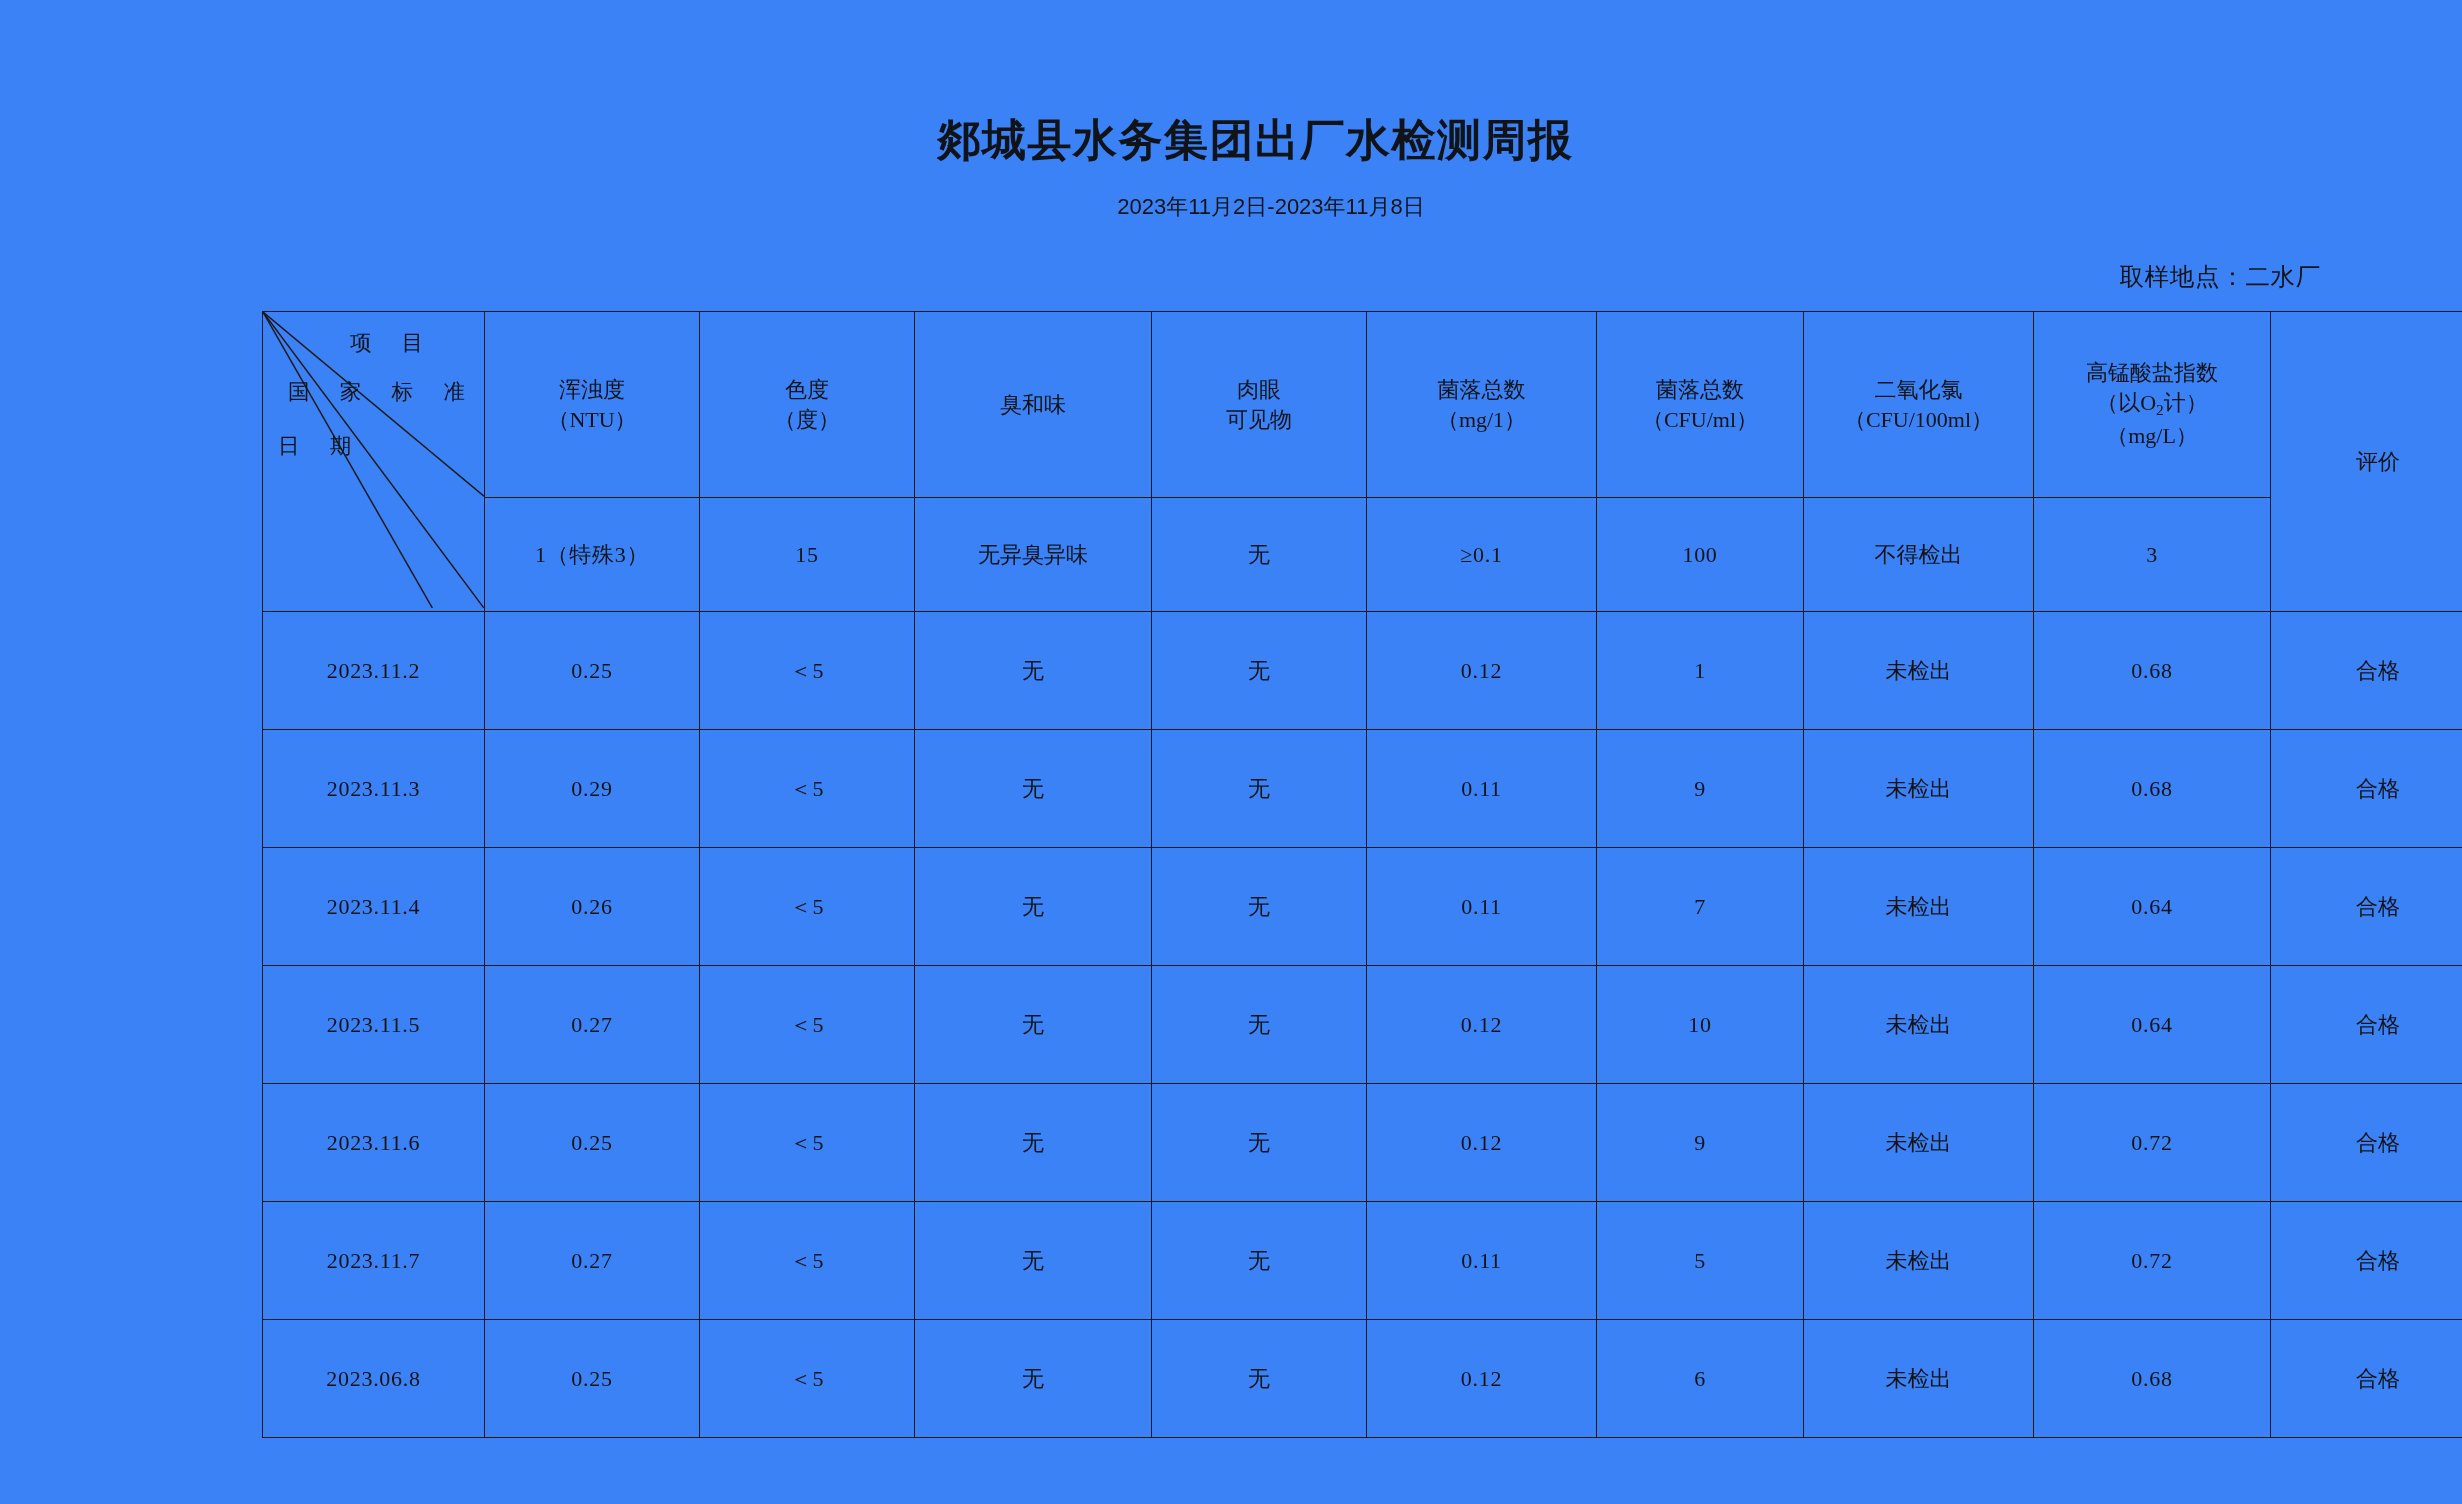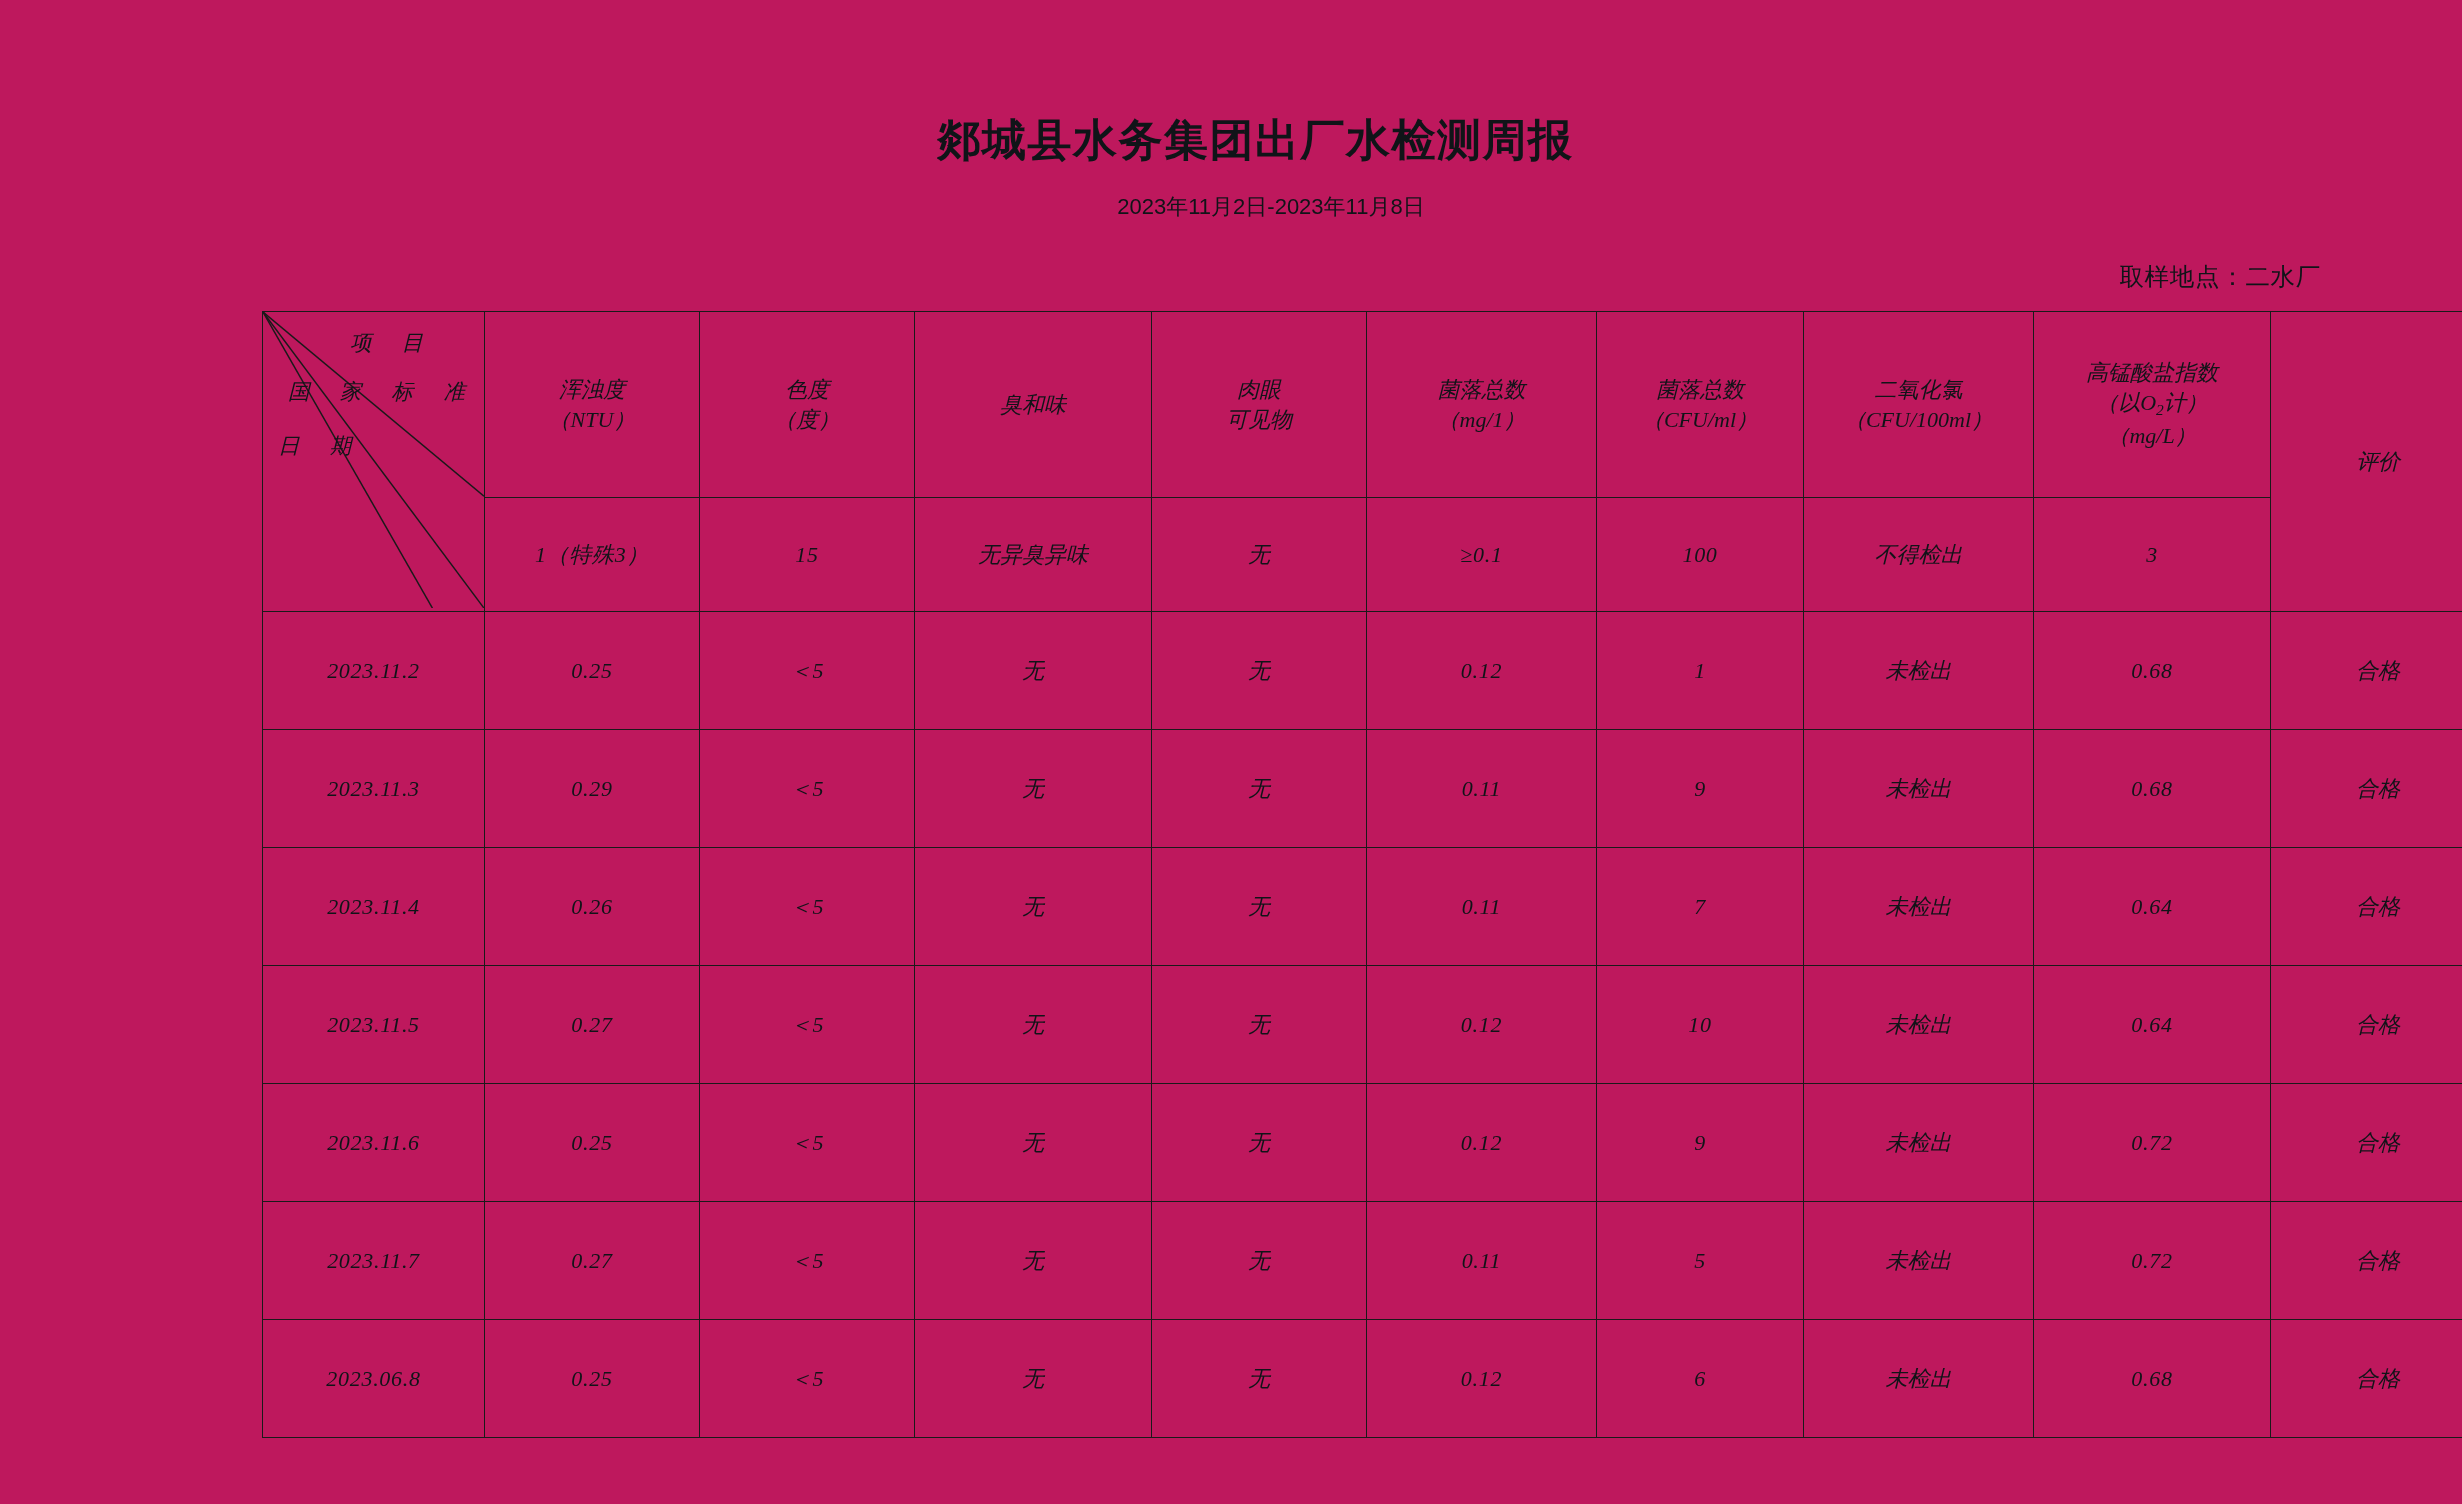--- a/index.html
+++ b/index.html
@@ -11,21 +11,21 @@
     width: 2462px;
     height: 1505px;
     font-family: "Liberation Serif", "DejaVu Serif", serif;
     color: #101418;
     overflow: hidden;
     position: relative;
   }
   .page {
     position: absolute;
     inset: 0;
-    background: #be185d;
+    background: #3b82f6;
     padding-left: 48px;
   }
   .title {
     text-align: center;
     font-size: 44px;
     font-weight: bold;
     letter-spacing: 1.5px;
     margin-top: 111px;
   }
   .subtitle {
@@ -38,21 +38,20 @@
   .sample-site {
     text-align: right;
     font-size: 24.5px;
     margin-top: 38px;
     padding-right: 141px;
     letter-spacing: 0.7px;
   }
   .table-wrap {
     margin: 18px auto 0 auto;
     width: 1986px;
-    font-style: italic;
   }
   table.report {
     border-collapse: collapse;
     width: 100%;
     table-layout: fixed;
   }
   table.report td, table.report th {
     border: 1.5px solid #1a1a1a;
     text-align: center;
     vertical-align: middle;

